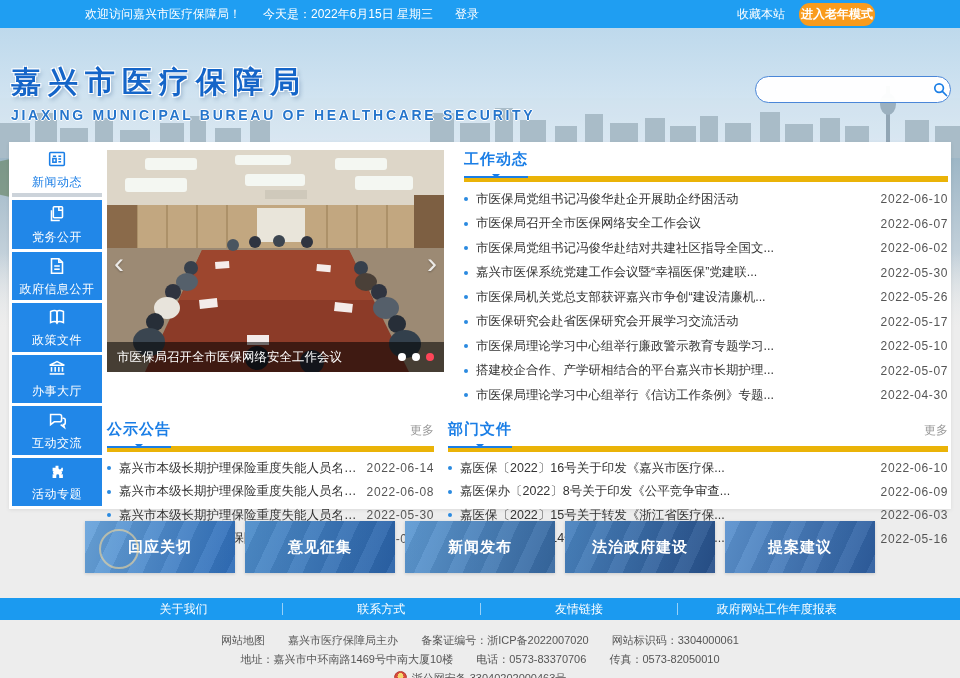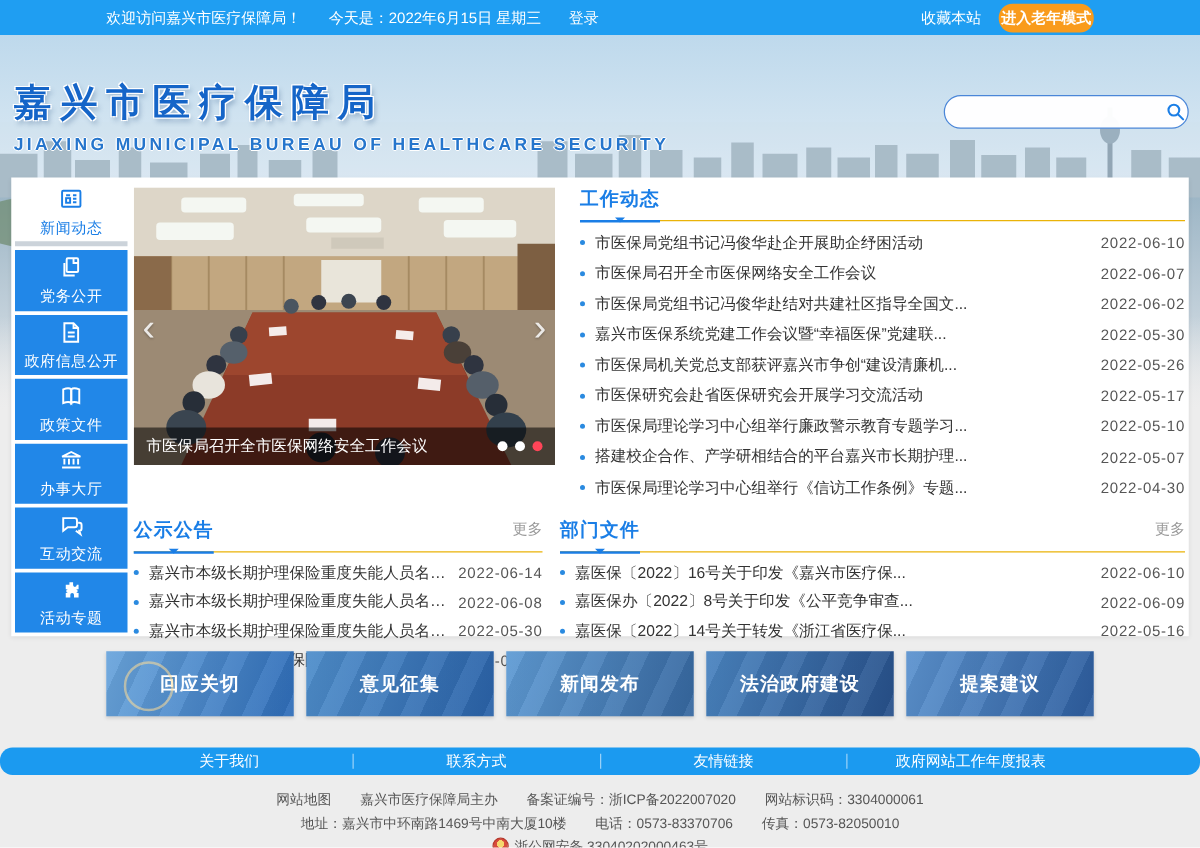--- a/index.html
+++ b/index.html
@@ -48,21 +48,21 @@
   .car-caption { position:absolute; left:0; right:0; bottom:0; height:30px; background:rgba(0,0,0,.55); color:#fff; font-size:12.5px; display:flex; align-items:center; padding:0 10px; }
   .car-caption .cap-text { flex:1; overflow:hidden; white-space:nowrap; text-overflow:ellipsis; }
   .car-dots { display:flex; gap:6px; margin-left:8px; }
   .dot8 { width:8px; height:8px; border-radius:50%; background:#fff; cursor:pointer; }
   .dot8.on { background:#ff4558; }
   .car-arrow { position:absolute; top:44%; color:rgba(255,255,255,.85); font-size:30px; line-height:1; cursor:pointer; user-select:none; text-shadow:0 1px 2px rgba(0,0,0,.3); }
   .car-arrow.prev { left:7px; } .car-arrow.next { right:7px; }
 
   
   .sec { flex:1; min-width:0; }
-  .sec-head { display:flex; align-items:flex-start; border-bottom:1px solid #eab308; padding-bottom:7px; position:relative;font-family:Liberation Mono, monospace; }
+  .sec-head { display:flex; align-items:flex-end; border-bottom:6px solid #eab308; padding-bottom:7px; position:relative;font-family:Liberation Mono, monospace; }
   .sec-title { color:#1a7ee6; font-size:15px; font-weight:bold; letter-spacing:1px; }
   .sec-head::after { content:""; position:absolute; left:0; bottom:-2px; width:64px; height:2px; background:#1a7ee6; }
   .sec-head::before { content:""; position:absolute; left:28px; bottom:-6px; border:4px solid transparent; border-top-color:#1a7ee6; }
   .more-link { margin-left:auto; color:#999; font-size:12px; cursor:pointer; }
   ul.news { list-style:none; margin-top:5px; }
   ul.news li { display:flex; align-items:center; height:24.5px; font-size:12.5px; color:#333; cursor:pointer; }
   ul.news.tight li { height:23.5px; }
   .dotb { width:4px; height:4px; border-radius:50%; background:#2a8ae0; margin-right:8px; flex:none; }
   .nt { flex:1; overflow:hidden; white-space:nowrap; text-overflow:ellipsis; padding-right:10px; }
   .nd { color:#555; font-size:12px; letter-spacing:.6px; white-space:nowrap; }
@@ -75,21 +75,21 @@
   .banner::before { content:""; position:absolute; inset:0; background:repeating-linear-gradient(115deg, rgba(255,255,255,.06) 0 14px, rgba(0,0,0,.05) 14px 30px); }
   .banner span { position:relative; }
   .b1 { background:linear-gradient(105deg,#6aa5dc,#2f6db8); }
   .b2 { background:linear-gradient(105deg,#4f8ecb,#2a62a8); }
   .b3 { background:linear-gradient(105deg,#5f9bd4,#36679f); }
   .b4 { background:linear-gradient(105deg,#4a84c0,#27508a); }
   .b5 { background:linear-gradient(105deg,#5c93cf,#2d5d9e); }
   .b1::after { content:""; position:absolute; left:14px; top:8px; width:36px; height:36px; border:2px solid rgba(255,220,150,.55); border-radius:50%; }
 
   
-  .footnav { height:22px; background:#1b9af0; margin-top:25px; position:relative; z-index:2;border-radius:10px; }
+  .footnav { height:22px; background:#1b9af0; margin-top:25px; position:relative; z-index:2; }
   .footnav-inner { width:790px; margin:0 auto; height:22px; display:flex; align-items:center; }
   .fn-item { flex:1; text-align:center; color:#fff; font-size:12px; cursor:pointer; white-space:nowrap; }
   .fn-sep { width:1px; height:12px; background:rgba(255,255,255,.55); }
   .footinfo { text-align:center; color:#555; font-size:11px; line-height:19px; padding-top:11px; position:relative; z-index:2; }
   .footinfo .seg { margin:0 10px; white-space:nowrap; }
   .sec-badge { display:inline-block; width:13px; height:13px; border-radius:50%; vertical-align:-2px; margin-right:5px;
     background:radial-gradient(circle at 50% 38%, #f5d76e 0 34%, #d84b3c 35% 100%); border:1px solid #b63a2e; }
 </style>
 </head>
 <body>
@@ -414,20 +414,25 @@
                 <span class="nt">嘉医保〔2022〕16号关于印发《嘉兴市医疗保...</span>
                 <span class="nd">2022-06-10</span>
               </li>
             <li>
                 <span class="dotb"></span>
                 <span class="nt">嘉医保办〔2022〕8号关于印发《公平竞争审查...</span>
                 <span class="nd">2022-06-09</span>
               </li>
             <li>
                 <span class="dotb"></span>
+                <span class="nt">嘉医保〔2022〕15号关于转发《浙江省医疗保...</span>
+                <span class="nd">2022-06-03</span>
+              </li>
+            <li>
+                <span class="dotb"></span>
                 <span class="nt">嘉医保〔2022〕14号关于转发《浙江省医疗保...</span>
                 <span class="nd">2022-05-16</span>
               </li>
           </ul>
         </div>
       </div>
     </div>
   </div>
 </div>
 

